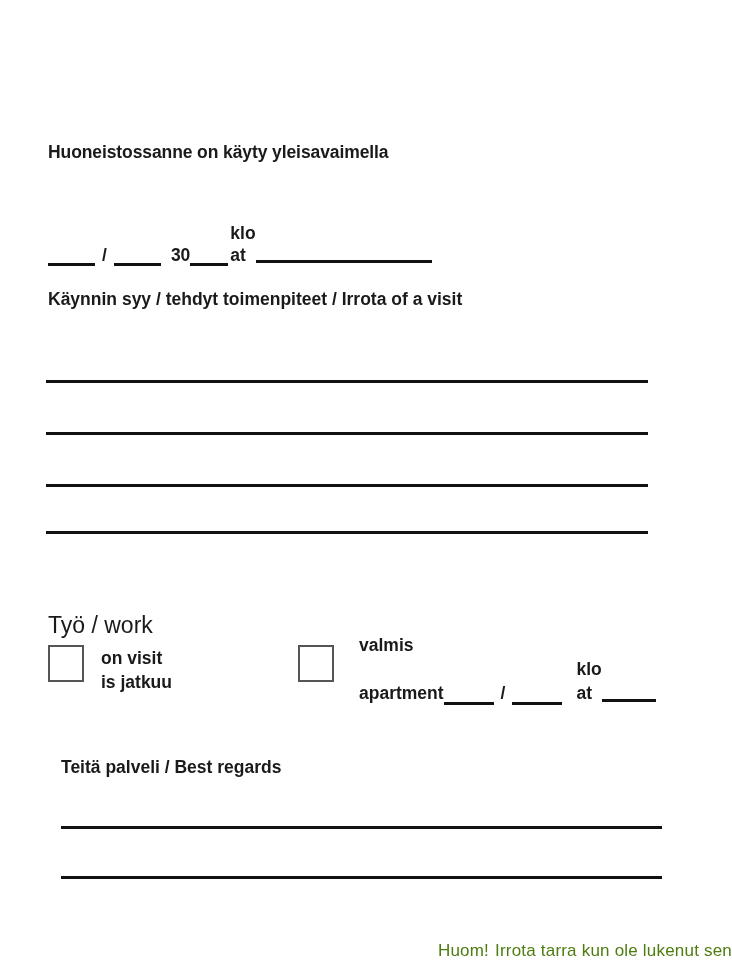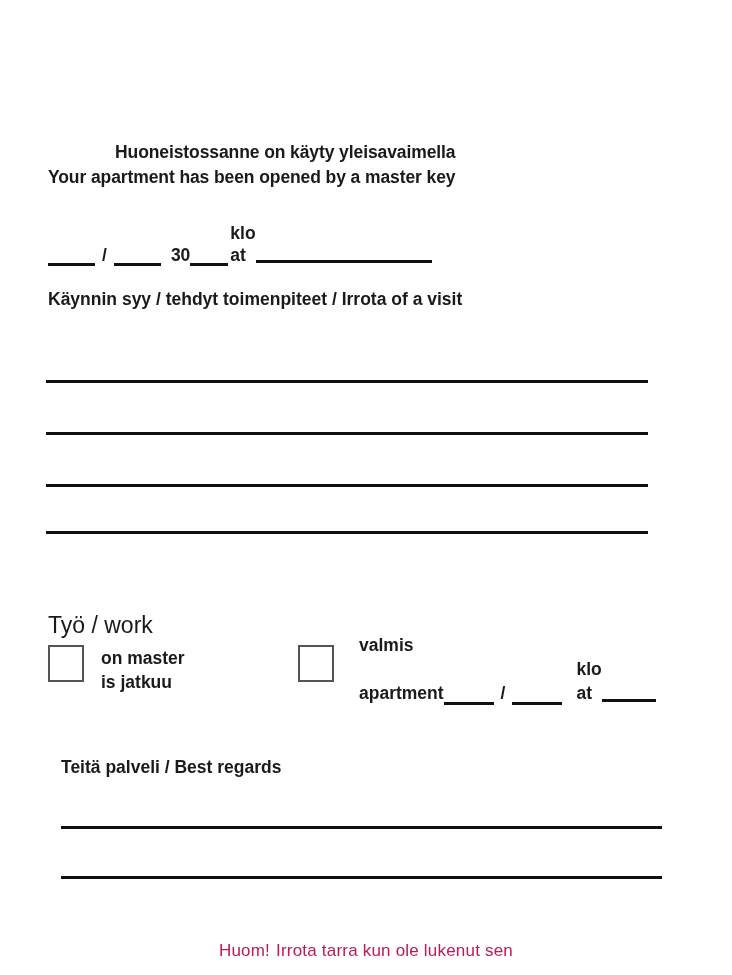--- a/index.html
+++ b/index.html
@@ -174,37 +174,36 @@
   }
   .sig-1 { top: 826px; }
   .sig-2 { top: 876px; }
 
   
   .footer {
     position: absolute;
     left: 0;
     right: 0;
     top: 941px;
-    text-align: center;
+    text-align: right;
     font-size: 17px;
     font-weight: normal;
-    color: #be185d;
+    color: #4d7c0f;
     letter-spacing: 0.2px;
     white-space: nowrap;
   }
   .footer .gap { display: inline-block; width: 6px; }
 </style>
 </head>
 <body>
 
 <div class="sheet">
 
   <div class="heading">
     <div>Huoneistossanne on käyty yleisavaimella</div>
-    <div>Your apartment has been opened by a master key</div>
   </div>
 
   <div class="date-row">
     <div class="date-inner">
       <span class="blank blank-day"></span>
       <span class="sep">/</span>
       <span class="blank blank-mon"></span>
       <span class="twenty">30</span>
       <span class="blank blank-year"></span>
       <span class="kloat">
@@ -219,21 +218,21 @@
 
   <div class="rule rule-1"></div>
   <div class="rule rule-2"></div>
   <div class="rule rule-3"></div>
   <div class="rule rule-4"></div>
 
   <div class="work-label">Työ / work</div>
 
   <div class="checkbox cb-ready"></div>
   <div class="opt-ready">
-    <div>on master</div>
+    <div>on visit</div>
     <div>is jatkuu</div>
   </div>
 
   <div class="checkbox cb-cont"></div>
   <div class="opt-cont">
     <div>valmis</div>
     <div class="row2">
       <span>apartment</span>
       <span class="blank-c1"></span>
       <span class="sep">/</span>

